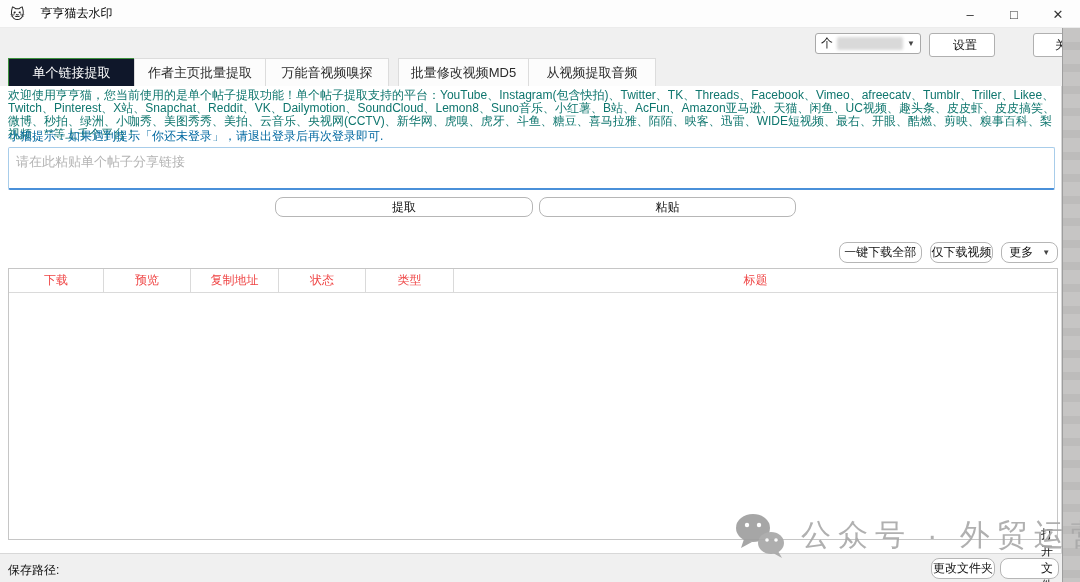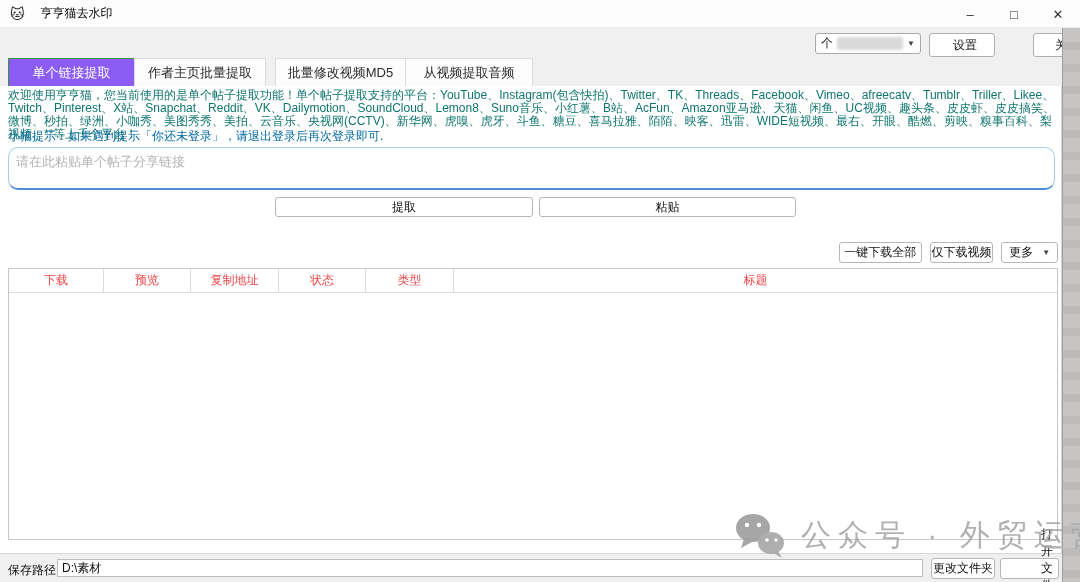--- a/index.html
+++ b/index.html
@@ -21,32 +21,32 @@
   #account-redacted { flex:1; height:13px; margin:0 4px; background:#d9d9d9; border-radius:2px; filter:blur(1.5px); }
   .chevron { font-size:8px; color:#444; line-height:1; }
   .tb-btn { position:absolute; top:33px; height:24px; background:#fff; border:1px solid #b0b0b0; border-radius:3px; display:flex; align-items:center; justify-content:center; font-size:12px; color:#111;padding-left:6px; }
   #settings-btn { left:929px; width:66px; }
   #about-btn { left:1003px; width:62px;margin-left:30px; }
 
   
   #tabbar { position:absolute; left:0; top:58px; width:1062px; height:28px; background:#f0f0f0; display:flex; padding-left:8px; }
   .tab { height:28px; display:flex; align-items:center; justify-content:center; font-size:13px; color:#2b2b2b; background:#fcfcfc; border:1px solid #dcdcdc; border-bottom:none; }
   .tab + .tab { margin-left:-1px; }
-  .tab.active { background:#8b5cf6; border-color:#3d923d; color:#fff; }
+  .tab.active { background:#0f172a; border-color:#3d923d; color:#fff; }
   .tab-gap { width:9px; height:28px; }
   .t0{width:127px}.t1{width:131px}.t2{width:132px}.t3{width:124px}.t4{width:131px}.t5{width:128px}
 
   
   #panel { position:absolute; left:0; top:86px; width:1062px; height:467px; background:#fff; border-right:1px solid #d6d6d6; }
   #welcome { position:absolute; left:8px; top:89px; width:1047px; font-size:12px; line-height:13px; color:#0f766e; }
   #hint { position:absolute; left:8px; top:128px; font-size:12px; color:#0369a1; }
-  #link-input { position:absolute; left:8px; top:147px; width:1047px; height:43px; resize:none; border:1px solid #a8cdea; border-bottom:2px solid #4a90d9; border-radius:10px; padding:5px 7px; font-family:"Liberation Sans","DejaVu Sans",sans-serif; font-size:13px; color:#0f172a; outline:none; }
+  #link-input { position:absolute; left:8px; top:147px; width:1047px; height:43px; resize:none; border:1px solid #a8cdea; border-bottom:2px solid #4a90d9; border-radius:2px; padding:5px 7px; font-family:"Liberation Sans","DejaVu Sans",sans-serif; font-size:13px; color:#0f172a; outline:none; }
   #link-input::placeholder { color:#b4b4b4; }
 
-  .btn { background:#fff; border:1px solid #b6b6b6; border-radius:3px; display:flex; align-items:center; justify-content:center; font-size:12px; color:#111; }
+  .btn { background:#fff; border:1px solid #b6b6b6; border-radius:8px; display:flex; align-items:center; justify-content:center; font-size:12px; color:#111; }
   #extract-btn { position:absolute; left:275px; top:197px; width:258px; height:20px; }
   #paste-btn   { position:absolute; left:539px; top:197px; width:257px; height:20px; }
 
   #dl-row { position:absolute; left:839px; top:242px; width:219px; height:21px; display:flex; gap:8px; justify-content:flex-end; }
   #download-all-btn { width:86px; height:21px; }
   #download-video-btn { width:66px; height:21px; }
   #more-btn { width:59px; height:21px; gap:9px; }
 
   
   #table { position:absolute; left:8px; top:268px; width:1050px; height:272px; border:1px solid #c6c6c6; background:#fff; }
@@ -90,20 +90,21 @@
     <span class="vis">个</span>
     <span id="account-redacted"></span>
     <span class="chevron">▼</span>
   </div>
   <div class="tb-btn" id="settings-btn">设置</div>
   <div class="tb-btn" id="about-btn">关于</div>
 
   <div id="tabbar">
     <div class="tab active t0">单个链接提取</div>
     <div class="tab t2">作者主页批量提取</div>
+    <div class="tab t3">万能音视频嗅探</div>
     <div class="tab-gap"></div>
     <div class="tab t4">批量修改视频MD5</div>
     <div class="tab t5">从视频提取音频</div>
   </div>
 
   <div id="panel"></div>
   <div id="welcome">欢迎使用亨亨猫，您当前使用的是单个帖子提取功能！单个帖子提取支持的平台：YouTube、Instagram(包含快拍)、Twitter、TK、Threads、Facebook、Vimeo、afreecatv、Tumblr、Triller、Likee、Twitch、Pinterest、X站、Snapchat、Reddit、VK、Dailymotion、SoundCloud、Lemon8、Suno音乐、小红薯、B站、AcFun、Amazon亚马逊、天猫、闲鱼、UC视频、趣头条、皮皮虾、皮皮搞笑、微博、秒拍、绿洲、小咖秀、美图秀秀、美拍、云音乐、央视网(CCTV)、新华网、虎嗅、虎牙、斗鱼、糖豆、喜马拉雅、陌陌、映客、迅雷、WIDE短视频、最右、开眼、酷燃、剪映、糗事百科、梨视频、**等上千个平台！</div>
   <div id="hint">小猫提示：如果遇到提示「你还未登录」，请退出登录后再次登录即可.</div>
   <textarea id="link-input" placeholder="请在此粘贴单个帖子分享链接" style=""></textarea>
   <div class="btn" id="extract-btn">提取</div>
@@ -139,20 +140,19 @@
       <ellipse cx="38" cy="31" rx="13" ry="11" fill="#a6a6a6"></ellipse>
       <polygon points="45,39 49,46 40,41" fill="#a6a6a6"></polygon>
       <circle cx="34" cy="28" r="1.8" fill="#ffffff"></circle>
       <circle cx="43" cy="28" r="1.8" fill="#ffffff"></circle>
     </svg>
     <span id="watermark-text">公众号 · 外贸运营</span>
   </div>
 
   <div id="footer">
     <span id="save-path-label">保存路径:</span>
-    <input id="save-path-input" value="D:\素材" style="">
     <div class="btn" id="change-folder-btn">更改文件夹</div>
     <div class="btn" id="open-folder-btn">打开文件夹</div>
   </div>
 
   <div id="bg-strip"></div>
 
 </div>
 
 </body></html>

